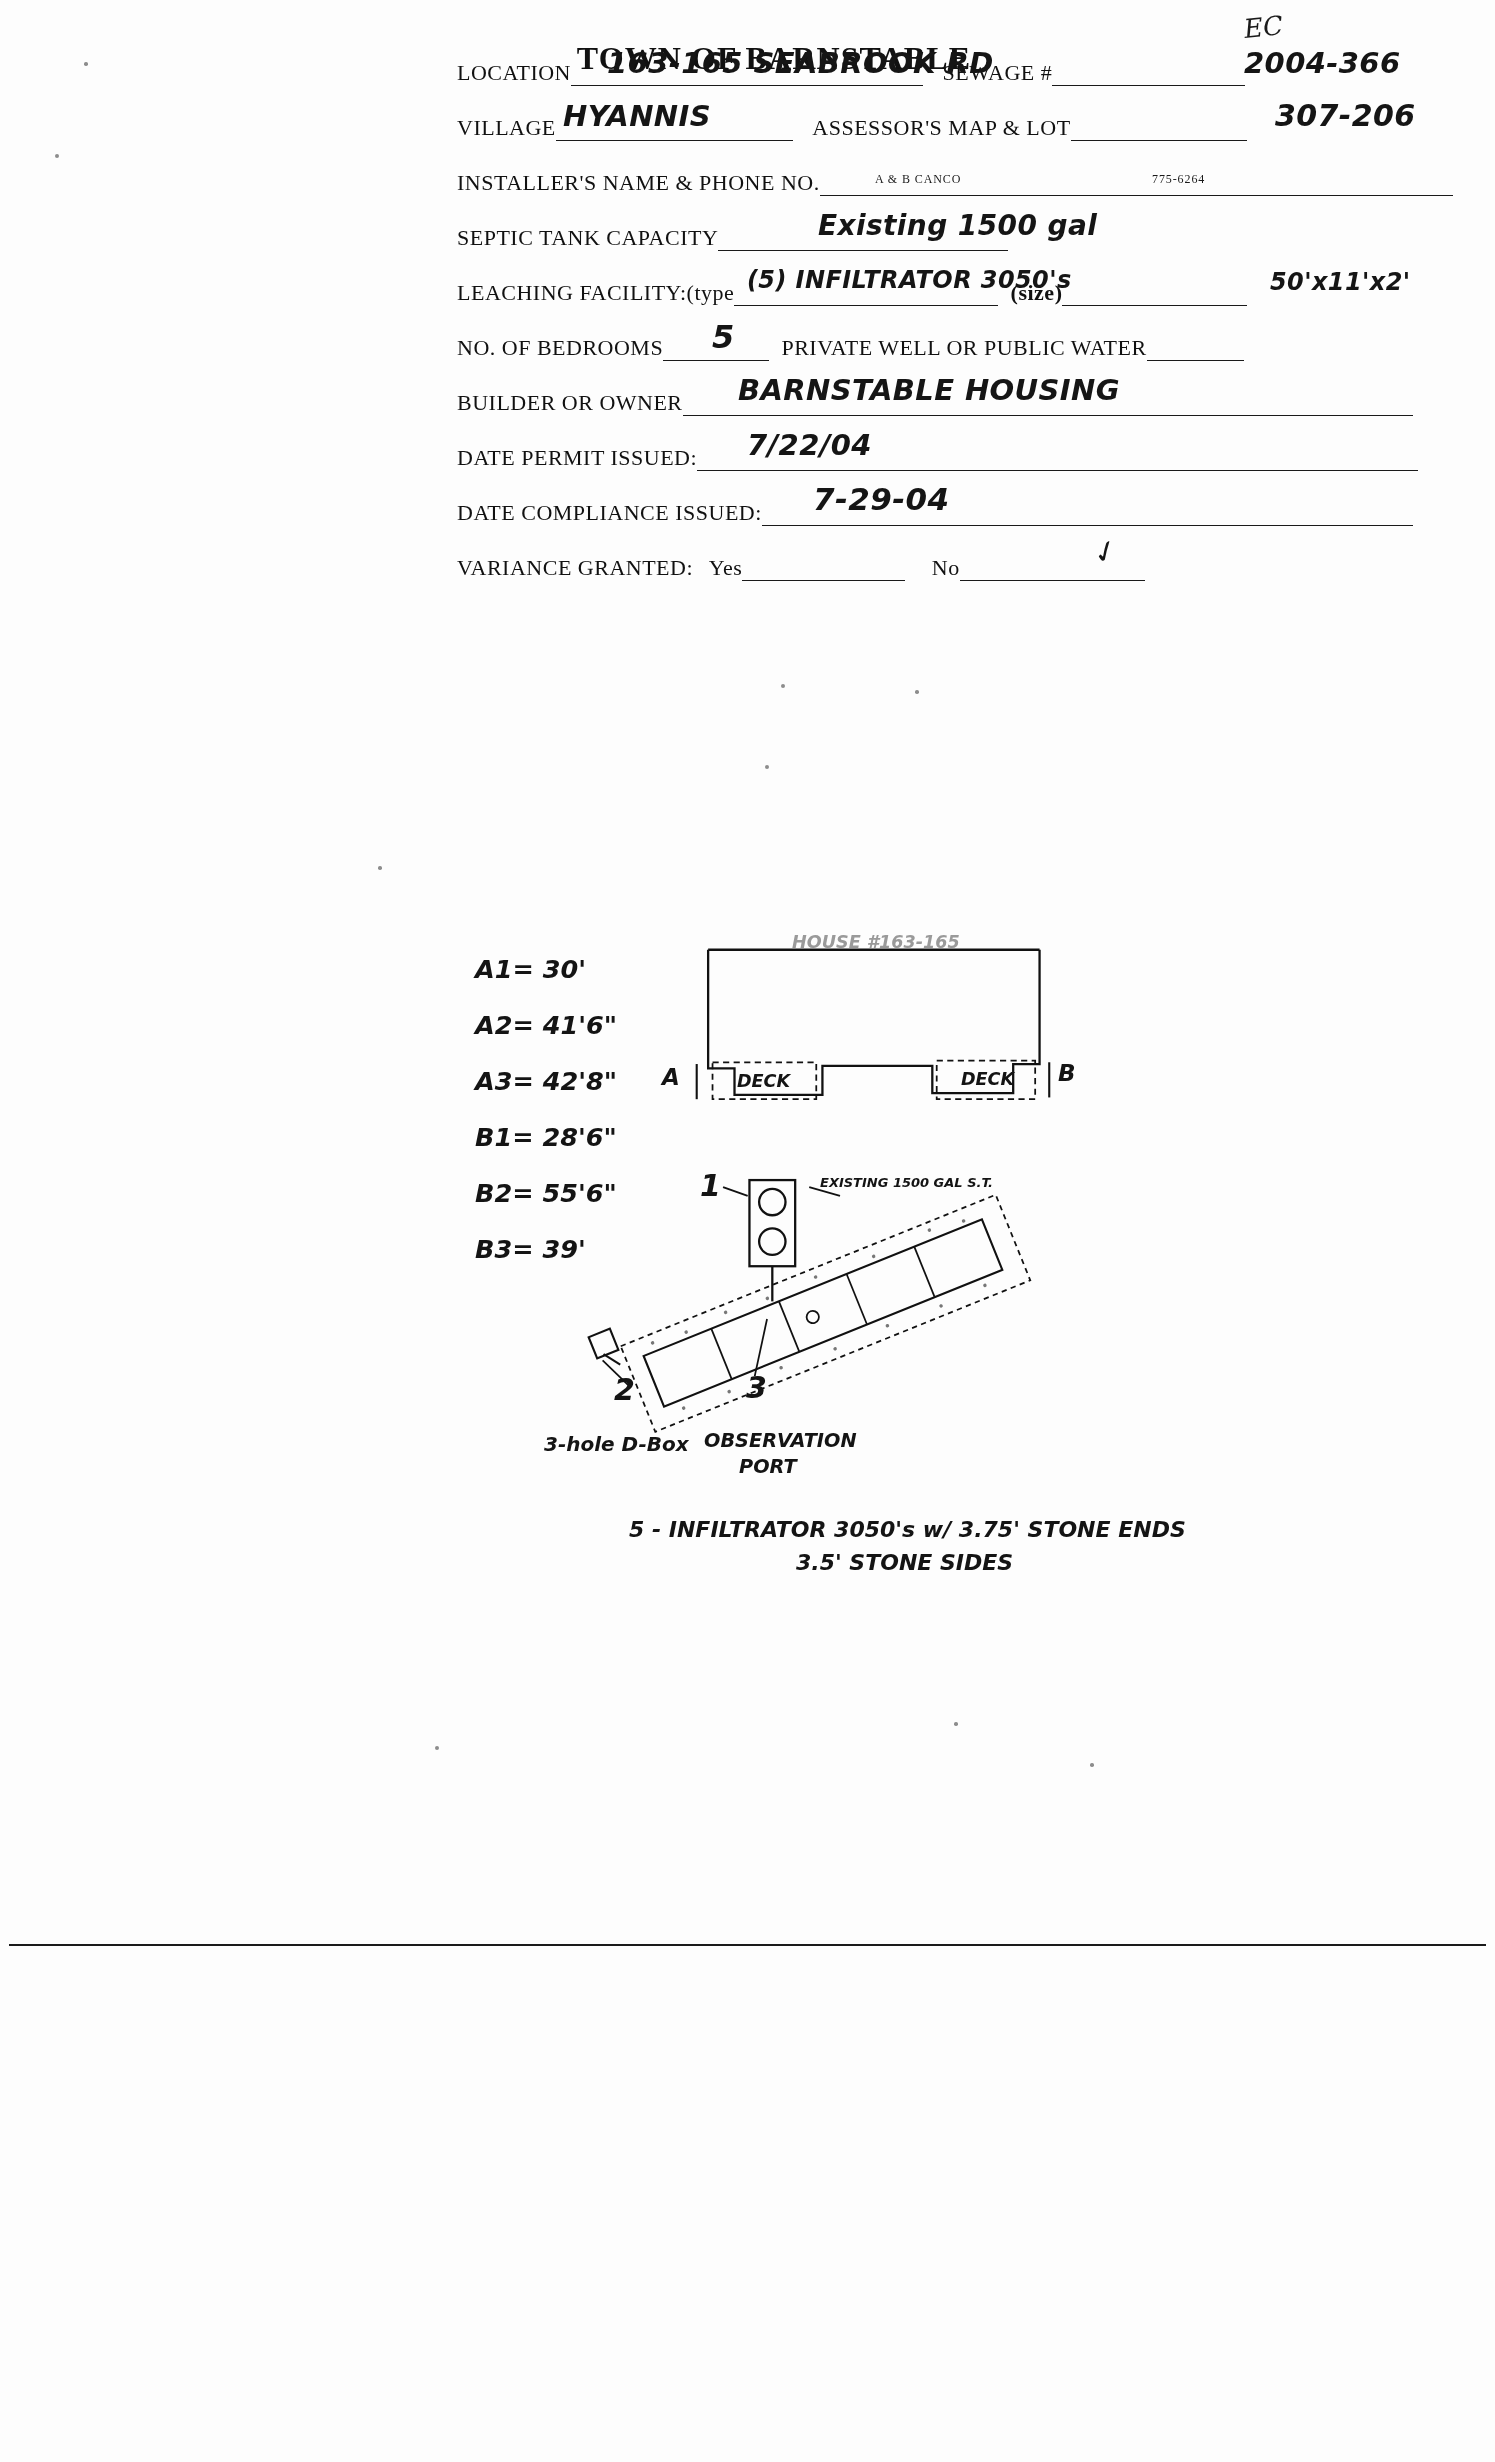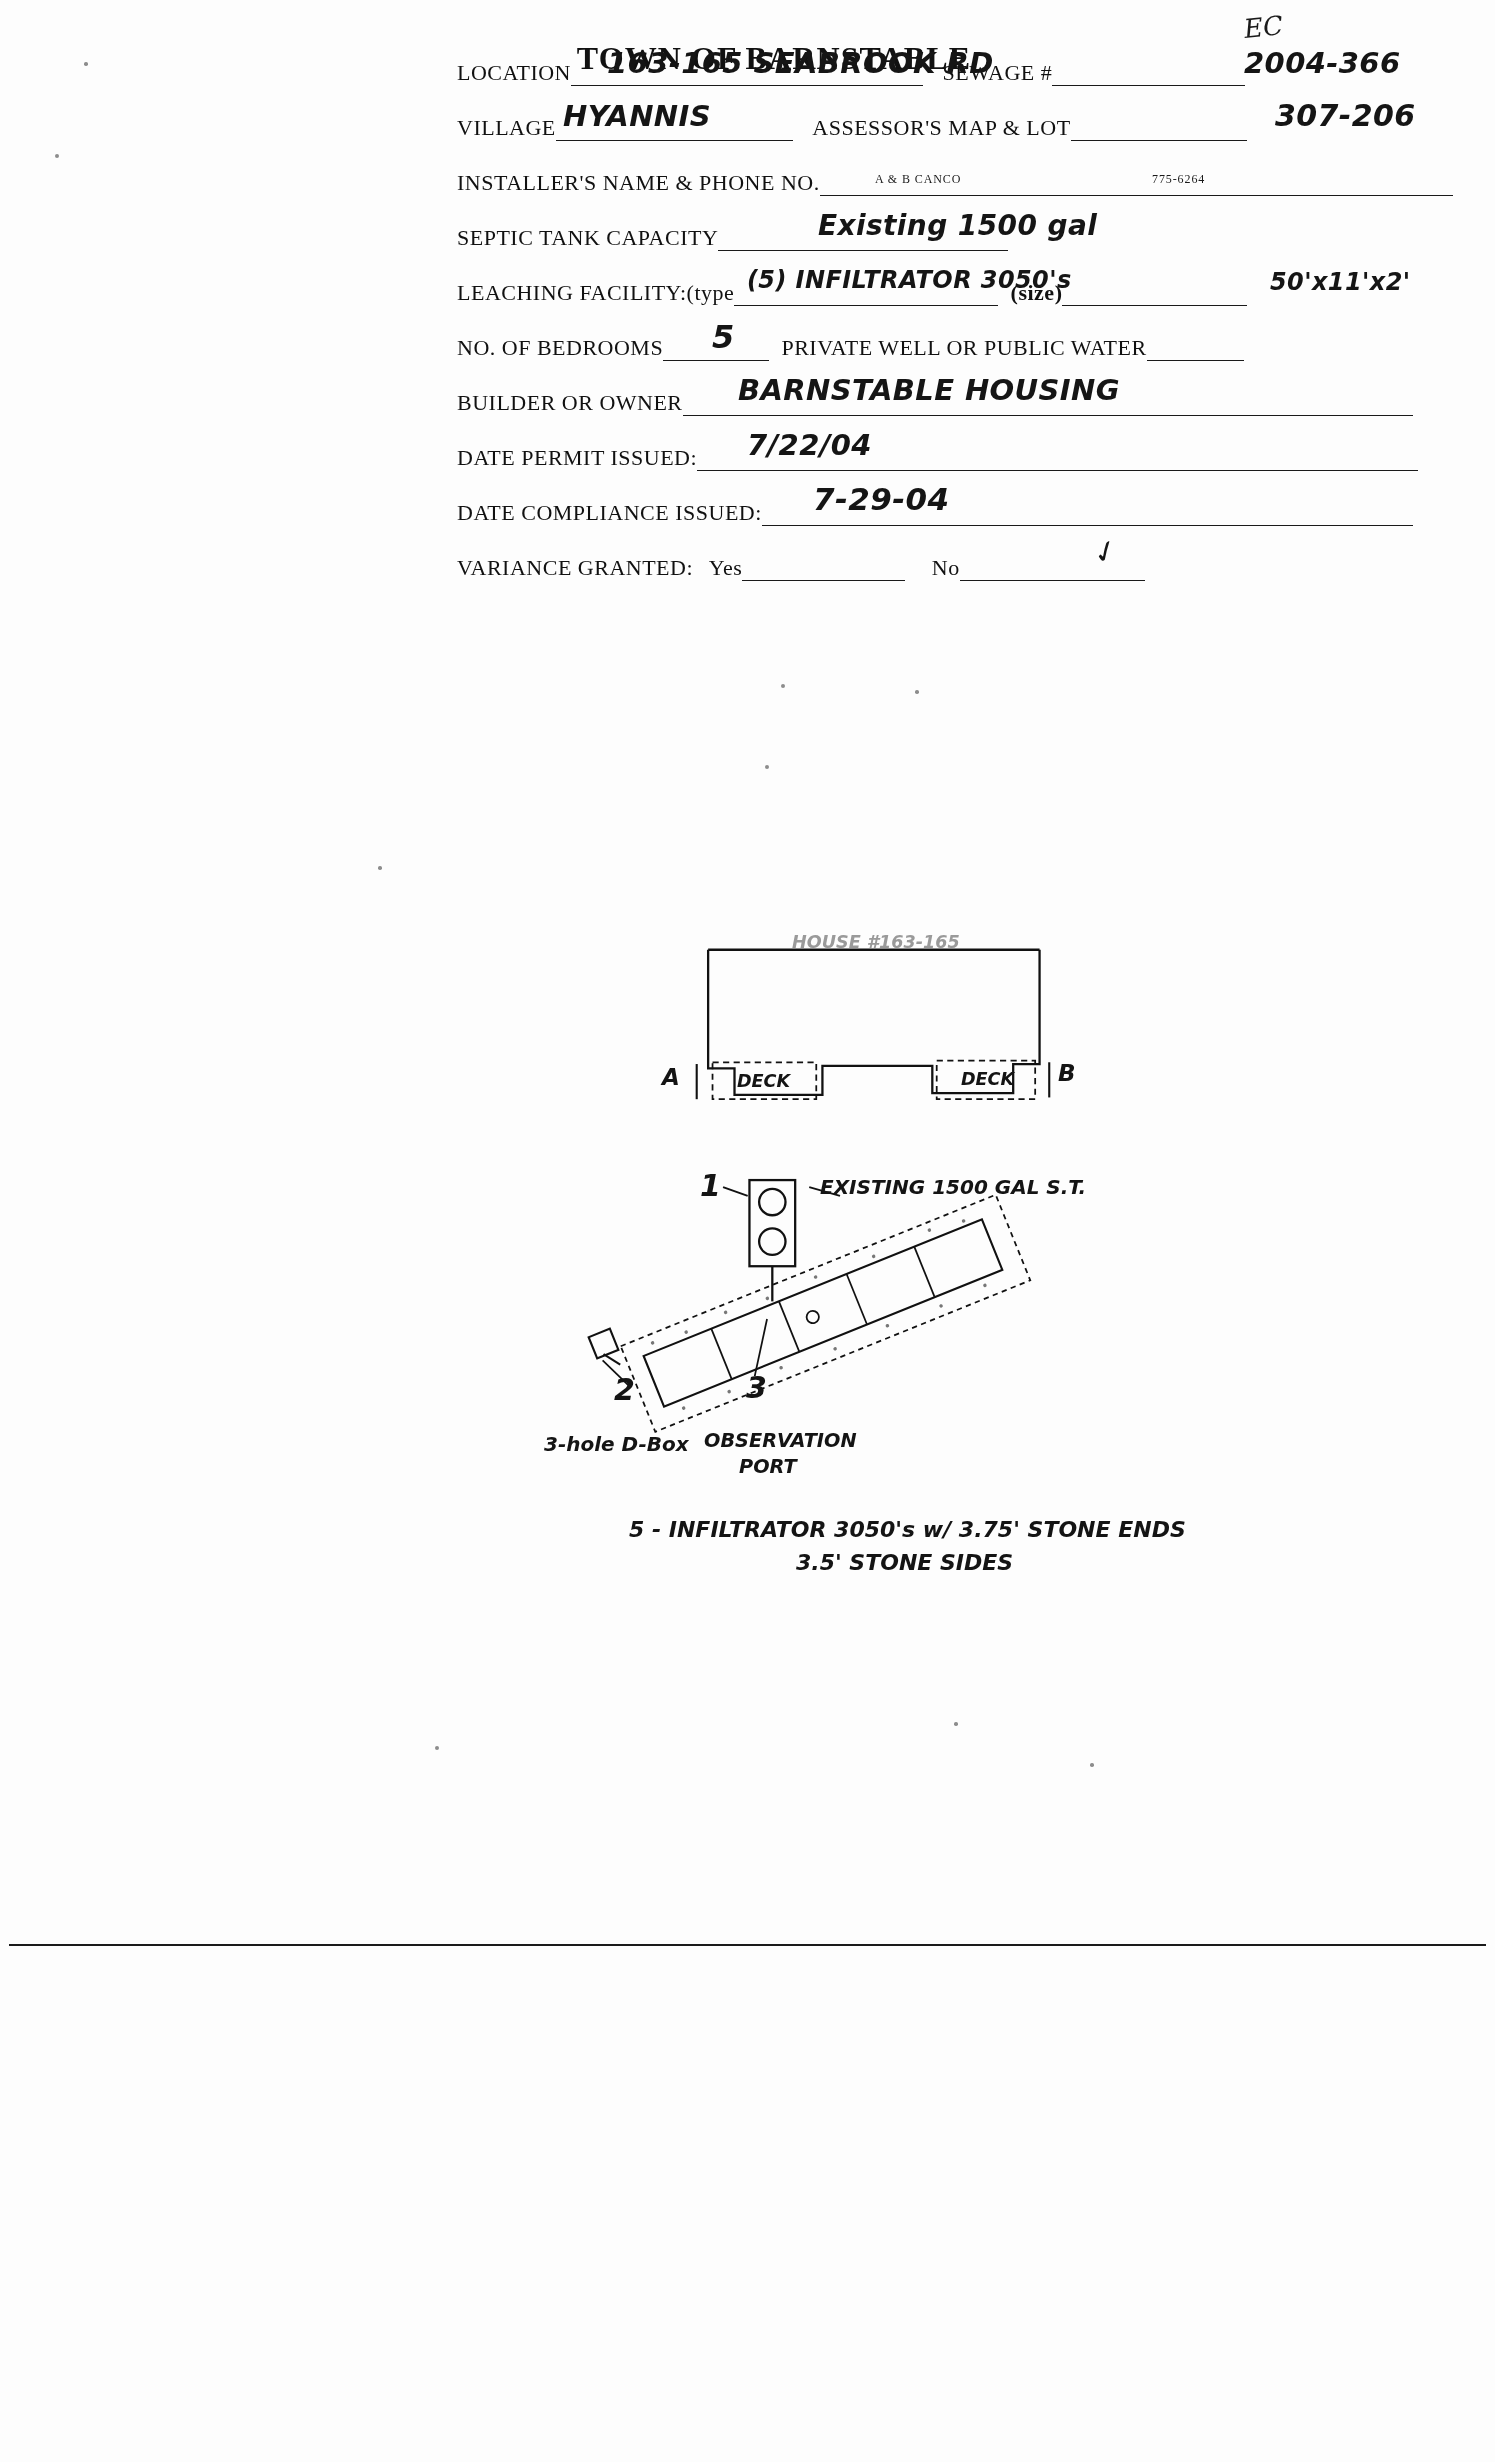--- a/index.html
+++ b/index.html
@@ -223,20 +223,28 @@
       <span class="lbl">VARIANCE GRANTED:</span>
       <span class="lbl" style="margin-left:12.3px;text-transform:none">Yes</span><span class="ul" style="width:163px"></span>
       <span class="lbl" style="margin-left:23px;text-transform:none">No</span><span class="ul" style="width:185px"></span>
       <span class="hw" style="left:636px; top:-16px; font-size:30px; transform:rotate(-22deg);">✓</span>
     </div>
 
   </div>
 
   <div class="sketch">
 
+    <div class="dim-list">
+      <div class="dim">A1= 30'</div>
+      <div class="dim">A2= 41'6"</div>
+      <div class="dim">A3= 42'8"</div>
+      <div class="dim">B1= 28'6"</div>
+      <div class="dim">B2= 55'6"</div>
+      <div class="dim">B3= 39'</div>
+    </div>
 
     <svg width="1011" height="730" style="position:absolute;left:0;top:0;" viewBox="0 0 1150 830">
 
       <g stroke="#111" stroke-width="2.6" fill="none">
         <path d="M305,20 L305,155 L335,155 L335,185 L435,185 L435,152 L560,152 L560,183 L652,183 L652,150 L682,150 L682,20"></path>
         <path d="M305,20 L682,20" stroke-width="2.6"></path>
       </g>
 
       <g stroke="#111" stroke-width="2" fill="none" stroke-dasharray="7,5">
         <rect x="310" y="148" width="118" height="42"></rect>
@@ -302,21 +310,21 @@
     <div class="note" style="left:222px; top:132px; font-size:23px;">A</div>
     <div class="note" style="left:618px; top:128px; font-size:23px;">B</div>
     <div class="note note-sm" style="left:297px; top:139px;">DECK</div>
     <div class="note note-sm" style="left:521px; top:137px;">DECK</div>
     <div class="note note-sm" style="left:352px; top:0px; color:#9a9a9a;">HOUSE  #163-165</div>
 
     <div class="bigmark" style="left:260px; top:236px;">1</div>
     <div class="bigmark" style="left:174px; top:440px;">2</div>
     <div class="bigmark" style="left:306px; top:438px;">3</div>
 
-    <div class="note" style="left:380px; top:243px; font-size:20px; line-height:1.25;">
+    <div class="note" style="left:380px; top:243px; font-size:13px; line-height:1.25;">
       <span>EXISTING 1500 GAL S.T.</span>
     </div>
 
     <div class="note" style="left:104px; top:500px; font-size:20px;">3-hole D-Box</div>
     <div class="note" style="left:264px; top:497px; font-size:19.3px;">OBSERVATION</div>
     <div class="note" style="left:299px; top:523px; font-size:19.3px;">PORT</div>
 
     <div class="note" style="left:189px; top:585px; font-size:22px;">5 - INFILTRATOR 3050's w/ 3.75' STONE ENDS</div>
     <div class="note" style="left:356px; top:618px; font-size:22px;">3.5' STONE SIDES</div>
   </div>

